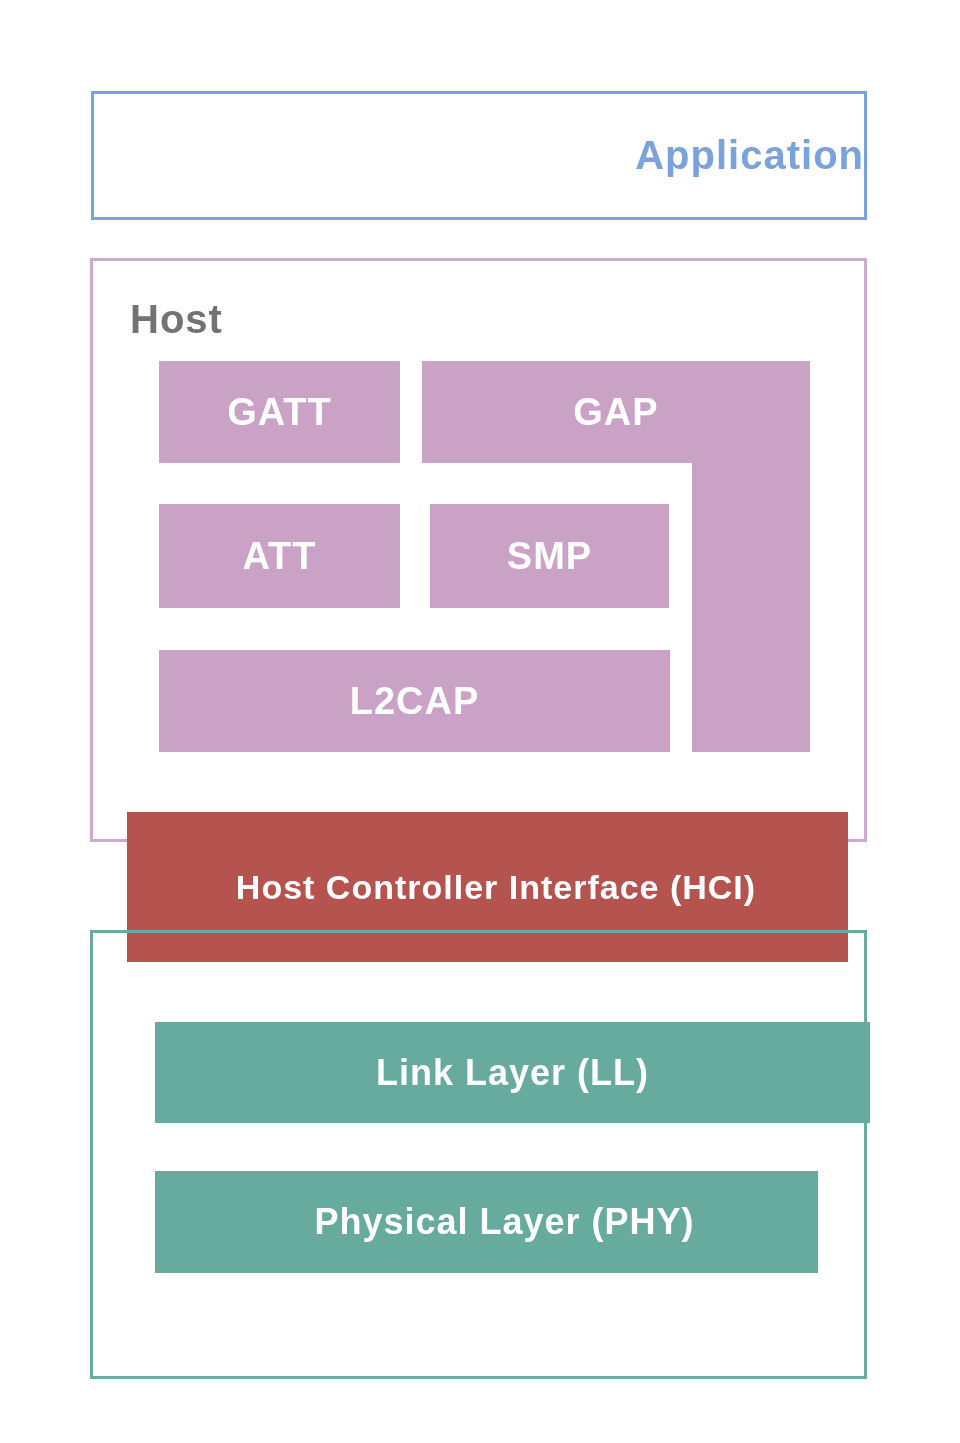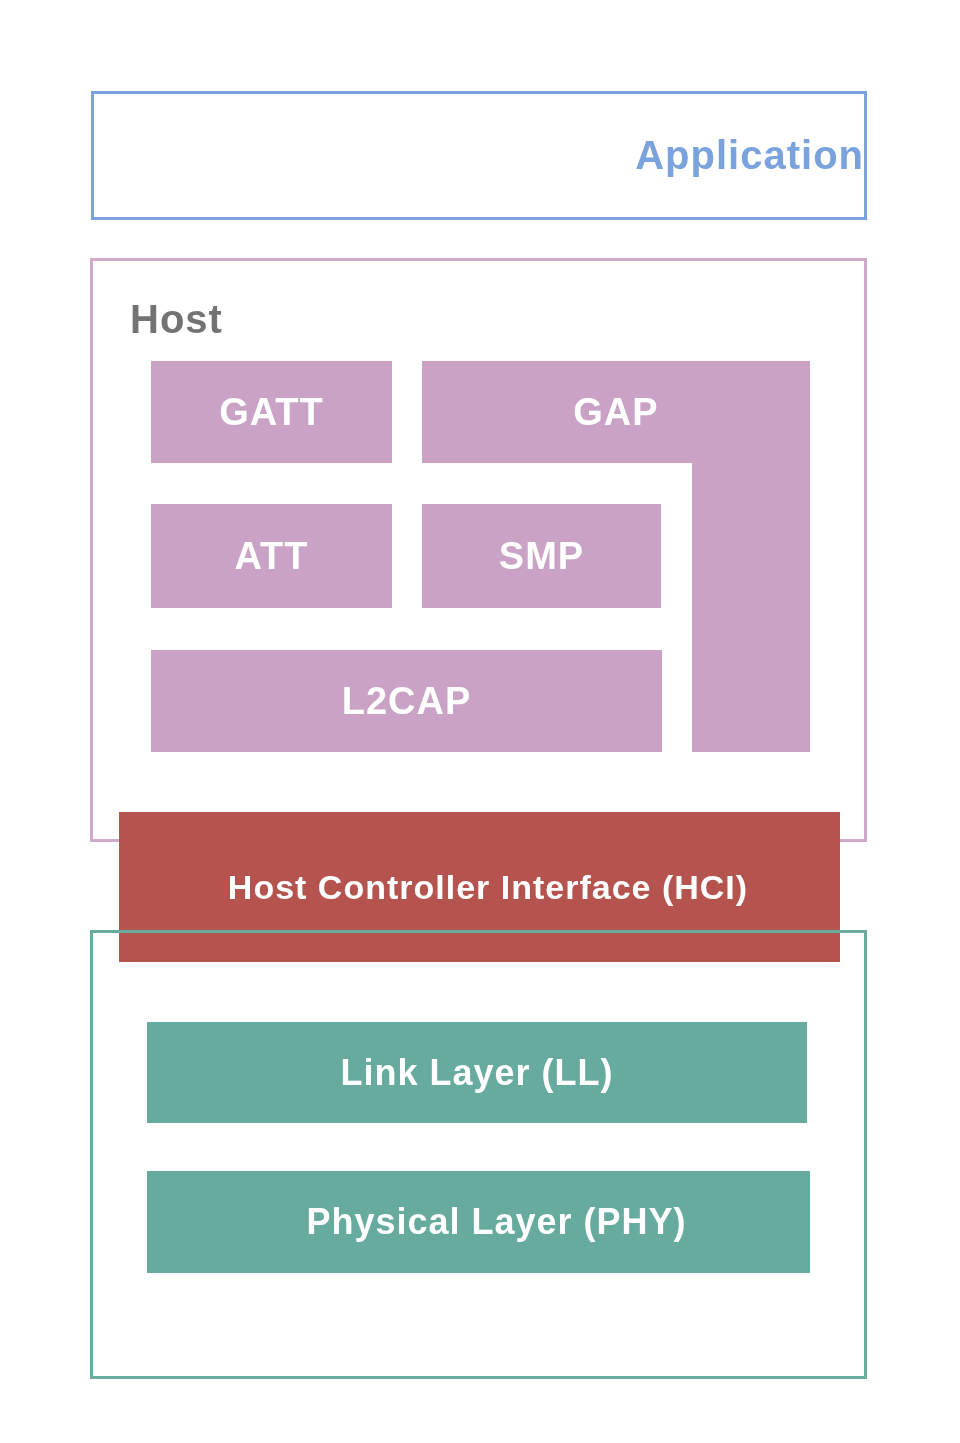--- a/index.html
+++ b/index.html
@@ -39,21 +39,21 @@
     border: 3px solid #68ab9f;
   }
   .controller-label {
     left: 130px; top: 1313px;
     color: #5fa99b; font-size: 40px; font-weight: bold; letter-spacing: 1px;
   }
 
   
   .fill {
     display: flex; align-items: center; justify-content: center;
-    color: #ffffff; font-weight: bold; letter-spacing: 1px;
+    color: #ffffff; font-weight: bold; letter-spacing: 1px; margin-left: 8px;
   }
   .pink { background: #c9a2c6; }
   .teal { background: #66ab9e; }
   .red  { background: #b5534e; }
 
   .gatt  { left: 151px; top: 361px; width: 241px; height: 102px; font-size: 38px; }
   .att   { left: 151px; top: 504px; width: 241px; height: 104px; font-size: 38px; }
   .smp   { left: 422px; top: 504px; width: 239px; height: 104px; font-size: 38px; }
   .l2cap { left: 151px; top: 650px; width: 511px; height: 102px; font-size: 38px; }
 
@@ -67,21 +67,21 @@
     left: 0; top: 0; width: 100%; height: 102px;
     display: flex; align-items: center; justify-content: center;
   }
   .gap-label { color:#fff; font-size: 38px; font-weight: bold; letter-spacing: 1px; }
 
   .hci {
     left: 119px; top: 812px; width: 721px; height: 150px;
     font-size: 34px;
     padding-left: 17px;
   }
-  .link-layer { left: 147px; top: 1022px; width: 660px; height: 101px; font-size: 36px; }
+  .link-layer { left: 147px; top: 1022px; width: 715px; height: 101px; font-size: 36px; }
   .phy        { left: 147px; top: 1171px; width: 663px; height: 102px; font-size: 36px; padding-left: 36px; }
 </style>
 </head>
 <body>
 
 <div class="canvas">
 
   <div class="abs app-box">
     <span class="lbl">Application</span>
   </div>

